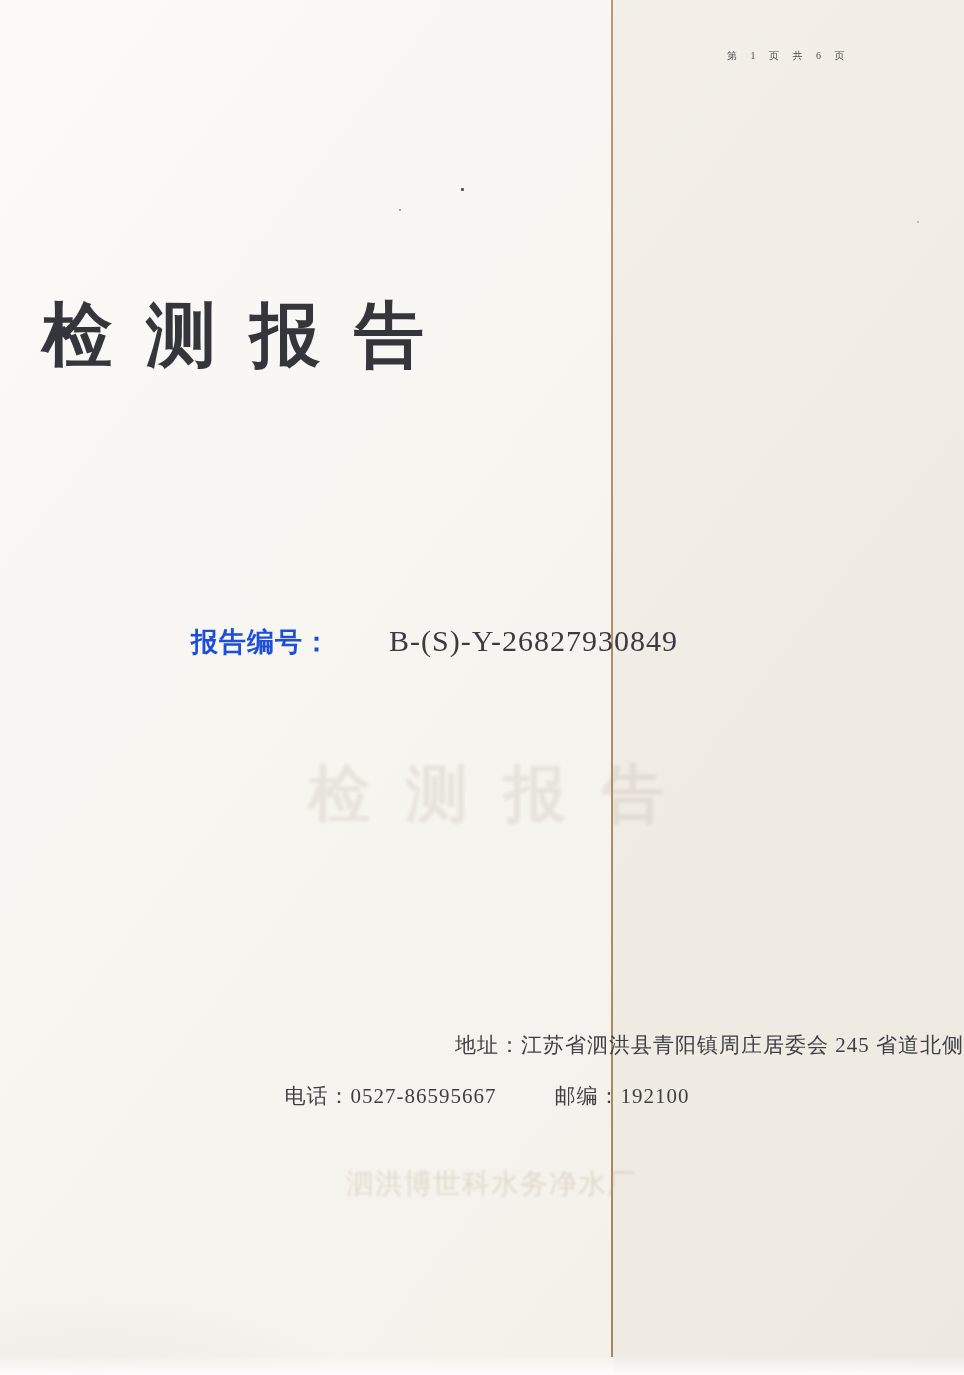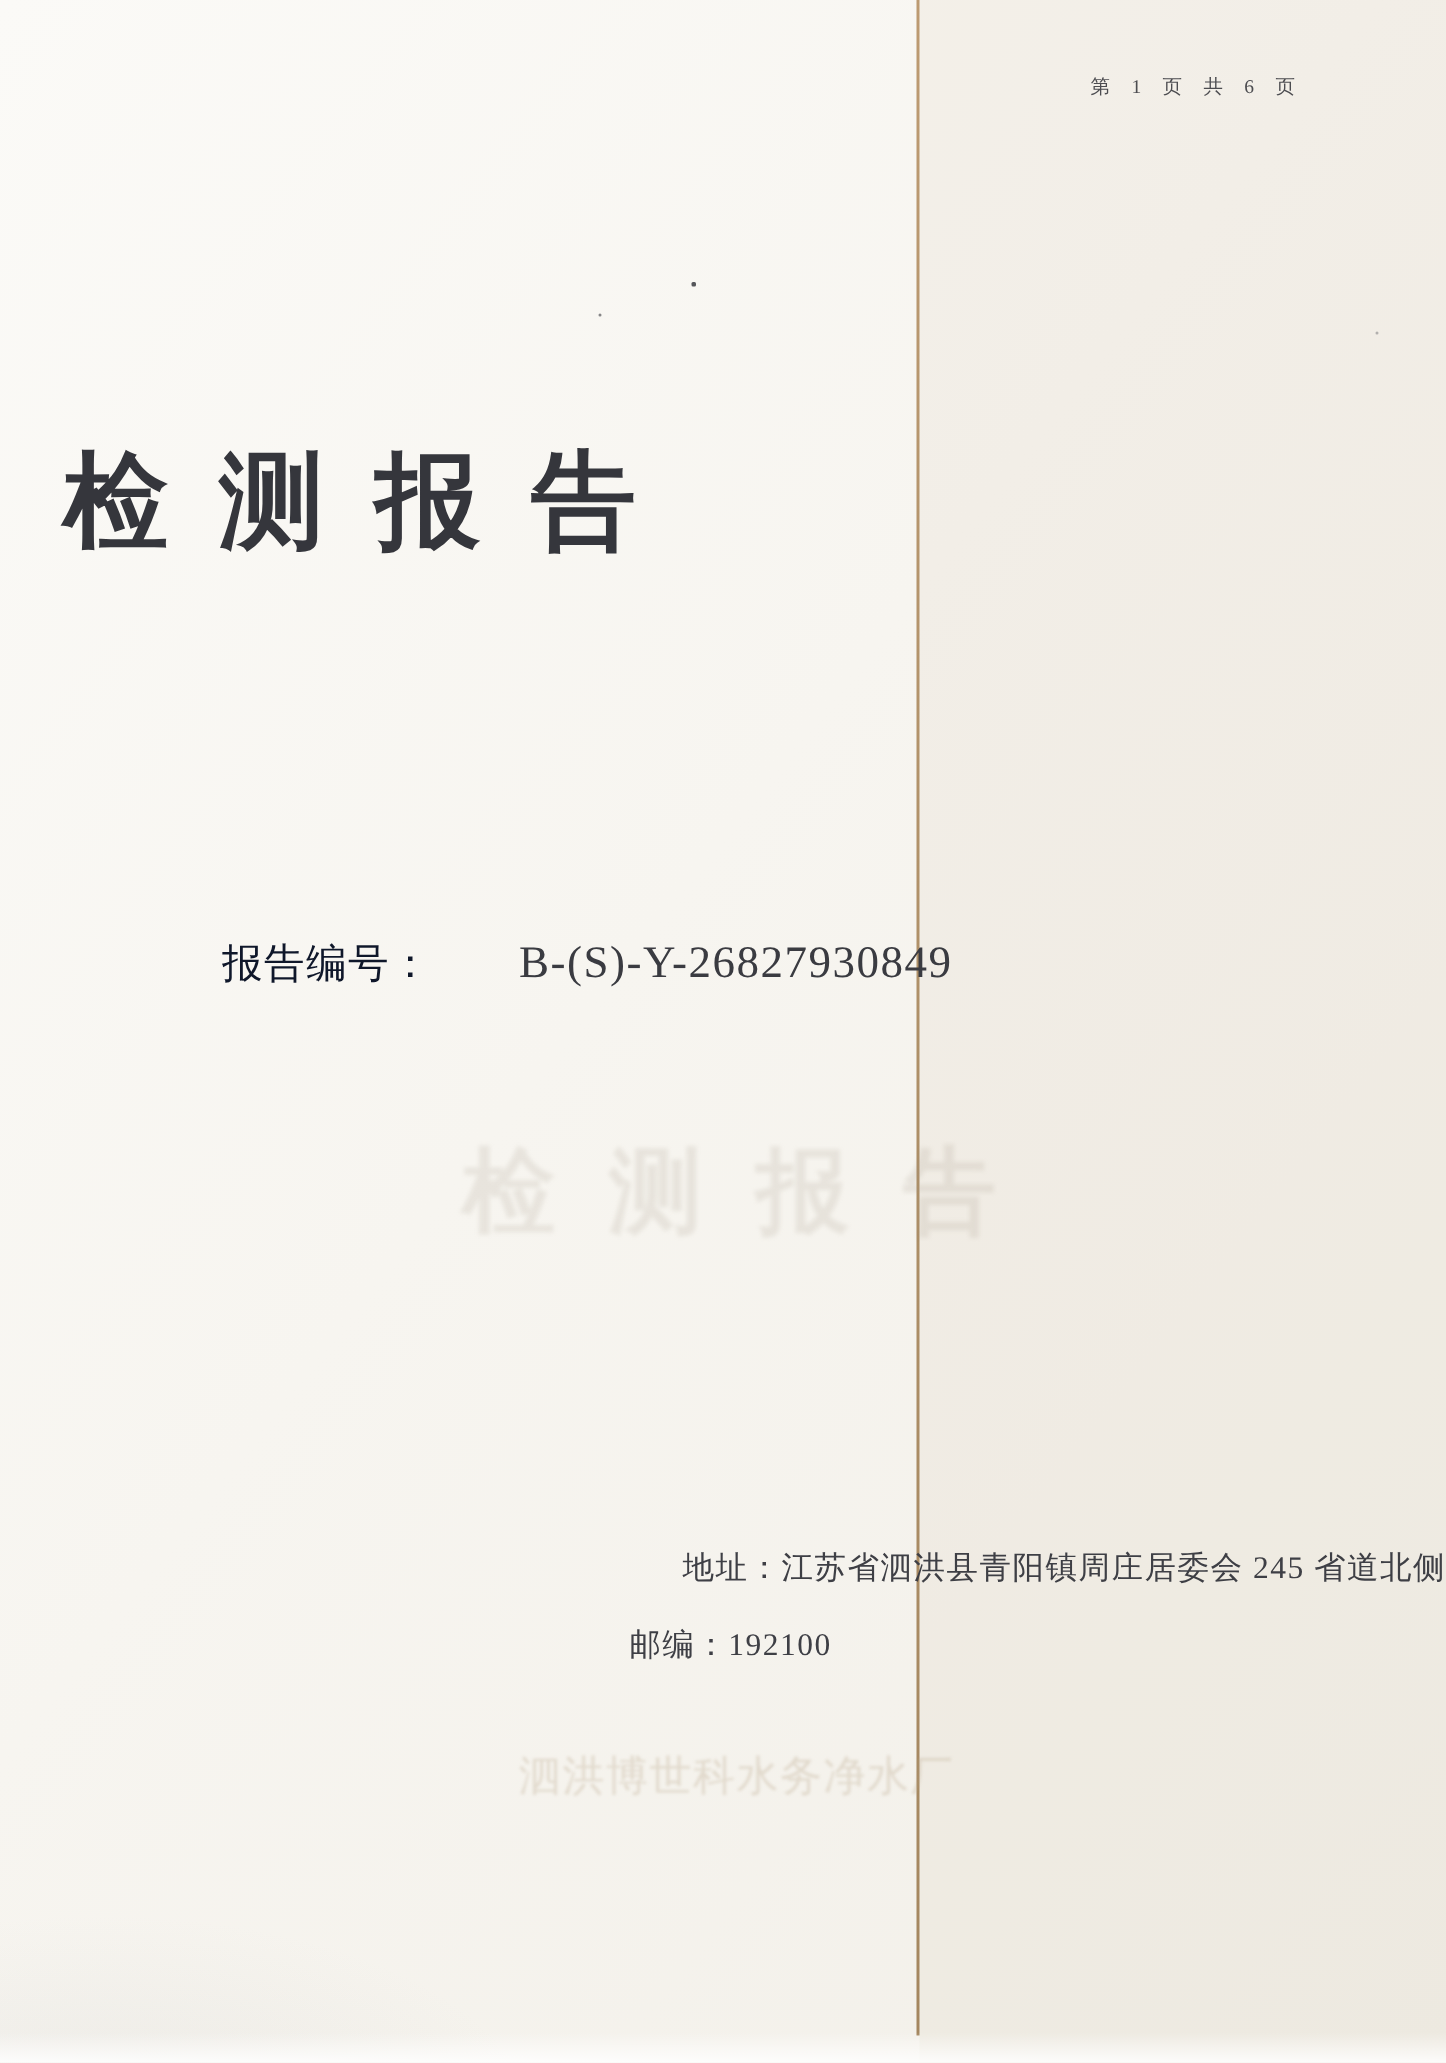--- a/index.html
+++ b/index.html
@@ -45,21 +45,21 @@
     left: 611px; top: 0;
     width: 2px; height: 1357px;
     background: linear-gradient(to bottom, #b79266 0%, #a8875c 50%, #9d7d53 100%);
     opacity: 0.92;
   }
 
   
   .page-indicator {
     position: absolute;
     left: 727px; top: 49px;
-    font-size: 13px;
+    font-size: 10px;
     letter-spacing: 2px;
     word-spacing: 7px;
     color: #4c4c50;
     white-space: nowrap;
   }
 
   
   .report-title {
     position: absolute;
     left: 0; right: 0;
@@ -98,24 +98,25 @@
   .field-row {
     position: relative;
     height: 30px;
     margin-bottom: 21px;
     white-space: nowrap;
   }
   .field-label {
     display: inline-block;
     width: 198px;
     font-size: 27px;
-    font-weight: 400;
-    letter-spacing: 1px;
-    color: #0f172a;
+    font-weight: 700;
+    letter-spacing: 1px;
+    color: #1d4ed8;
     vertical-align: baseline;
+    margin-left: 43px;
   }
   .field-value {
     display: inline-block;
     font-size: 30px;
     letter-spacing: 1px;
     color: #3a3b41;
     vertical-align: baseline;
   }
 
   
@@ -181,20 +182,21 @@
 
 <div class="fields">
   <div class="field-row">
     <span class="field-label">报告编号：</span><span class="field-value">B-(S)-Y-26827930849</span>
   </div>
 </div>
 
 <div class="address-line">地址：江苏省泗洪县青阳镇周庄居委会 245 省道北侧</div>
 
 <div class="phone-line">
+  <span>电话：0527-86595667</span>
   <span>邮编：192100</span>
 </div>
 
 <div class="ghost-company">泗洪博世科水务净水厂</div>
 
 <div class="speck speck-1"></div>
 <div class="speck speck-2"></div>
 <div class="speck speck-3"></div>
 
 </body></html>

